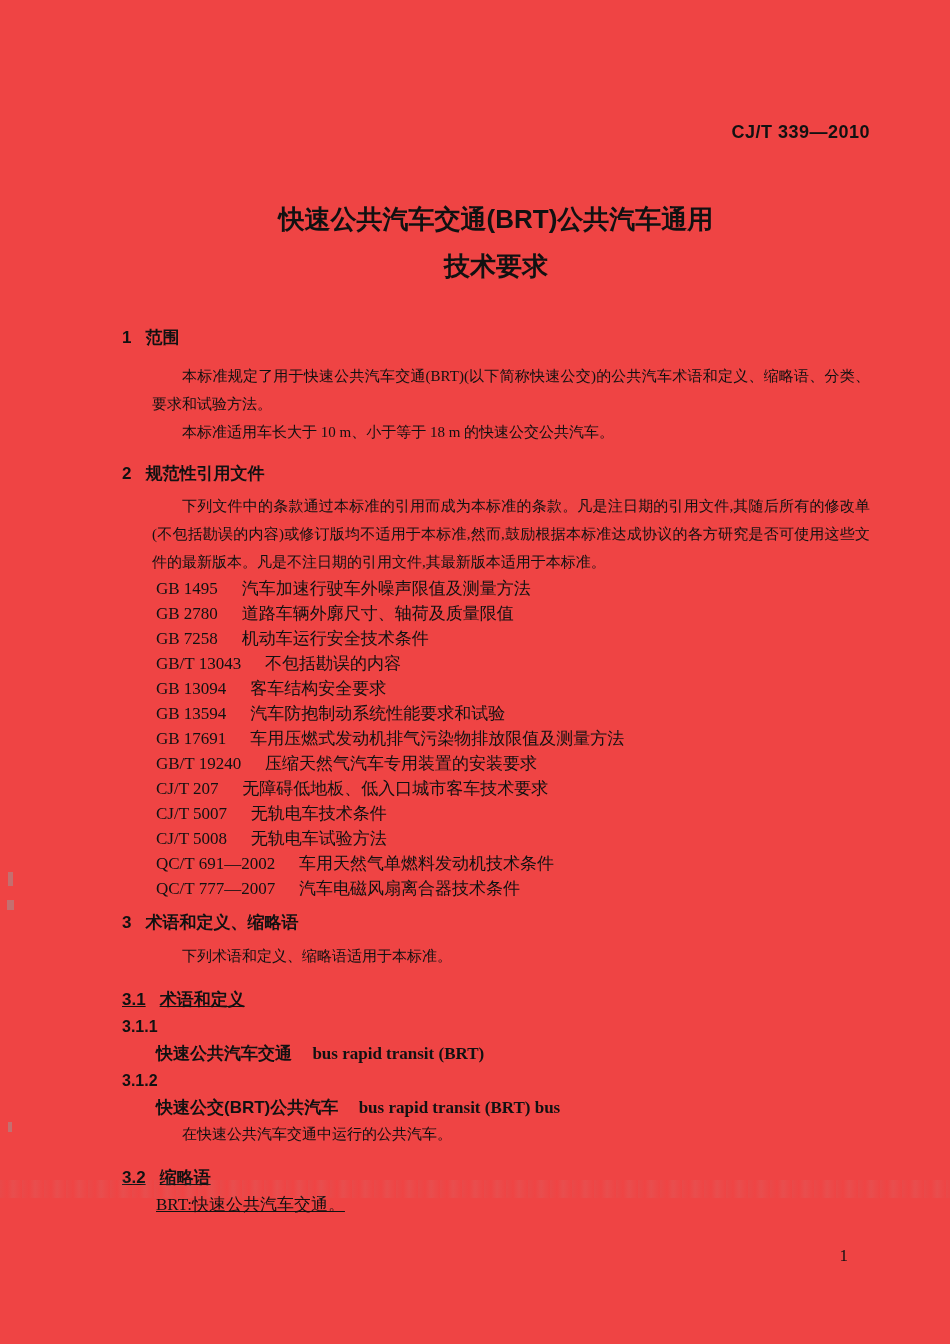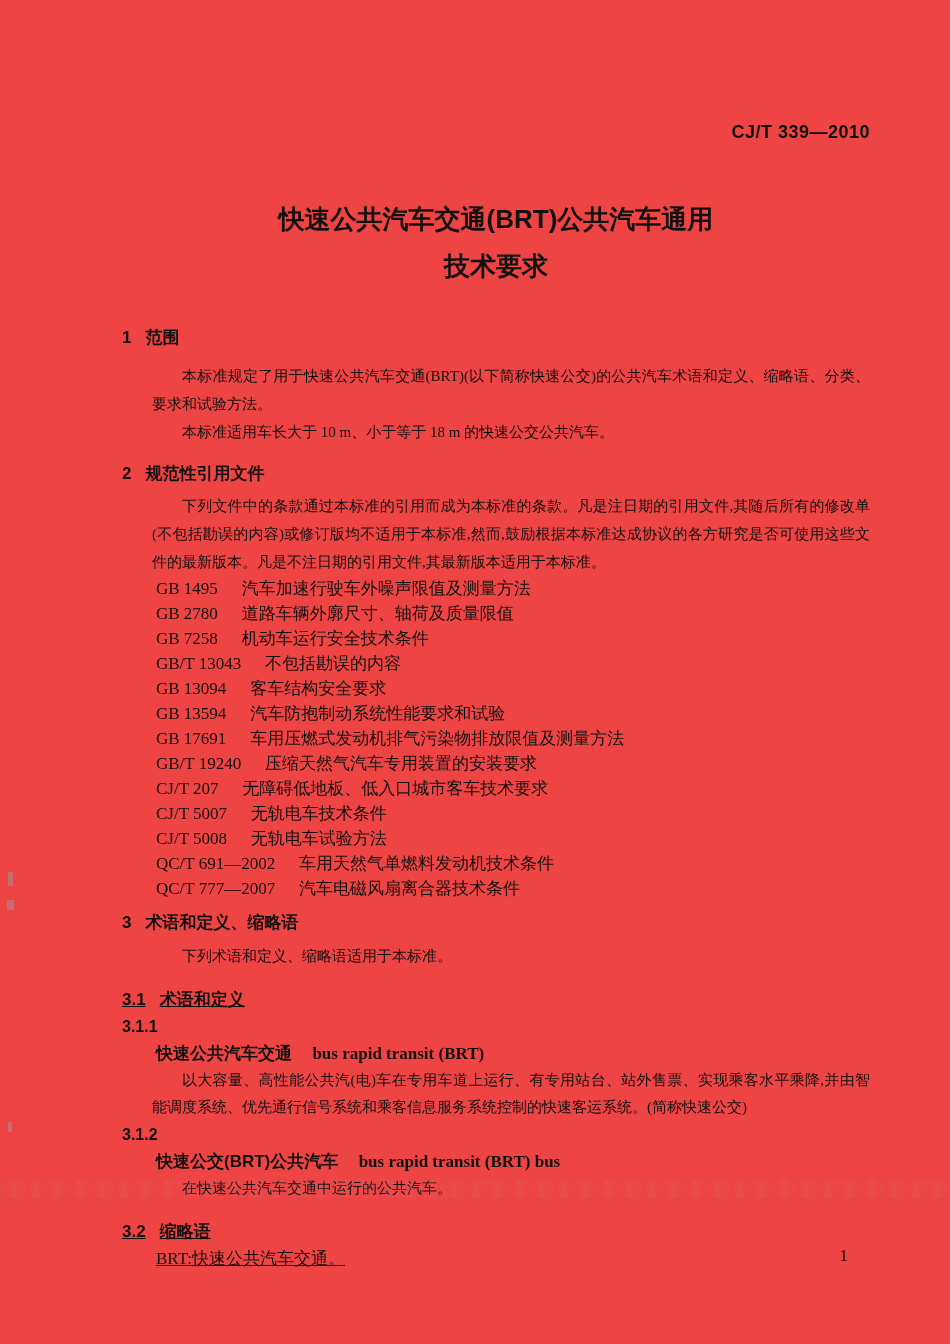--- a/index.html
+++ b/index.html
@@ -170,21 +170,20 @@
 
     <div class="sec-h sub-h">
       <span class="sec-num">3.1</span>
       <span>术语和定义</span>
     </div>
 
     <div class="sub-num">3.1.1</div>
     <div class="term-line">
       <span class="term-cn">快速公共汽车交通</span><span class="term-en">bus rapid transit (BRT)</span>
     </div>
-    <p class="para def">以大容量、高性能公共汽(电)车在专用车道上运行、有专用站台、站外售票、实现乘客水平乘降,并由智能调度系统、优先通行信号系统和乘客信息服务系统控制的快速客运系统。(简称快速公交)</p>
 
     <div class="sub-num">3.1.2</div>
     <div class="term-line">
       <span class="term-cn">快速公交(BRT)公共汽车</span><span class="term-en">bus rapid transit (BRT) bus</span>
     </div>
     <p class="para def">在快速公共汽车交通中运行的公共汽车。</p>
 
     <div class="sec-h sub-h">
       <span class="sec-num">3.2</span>
       <span>缩略语</span>

